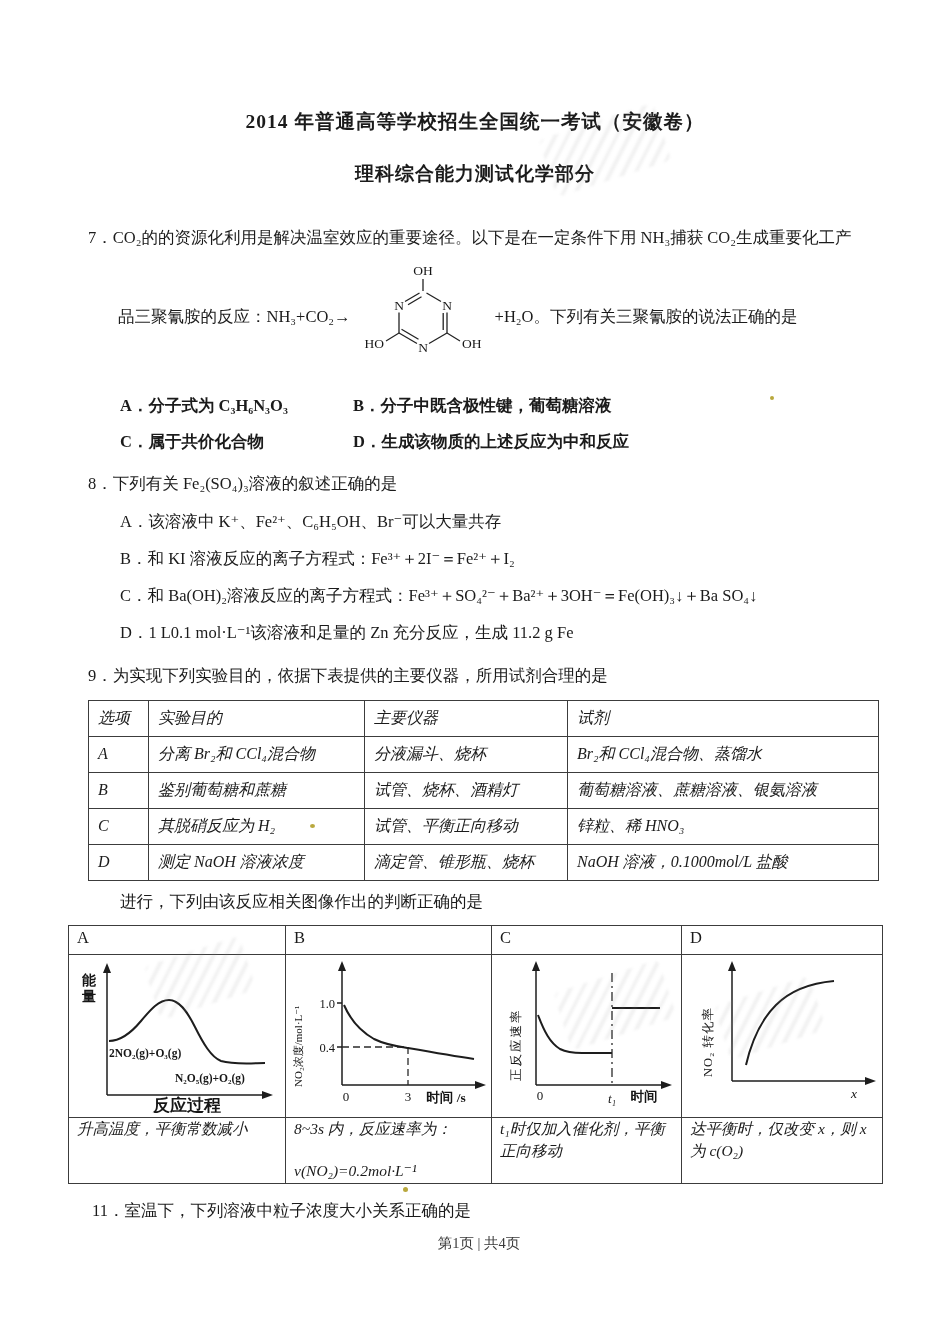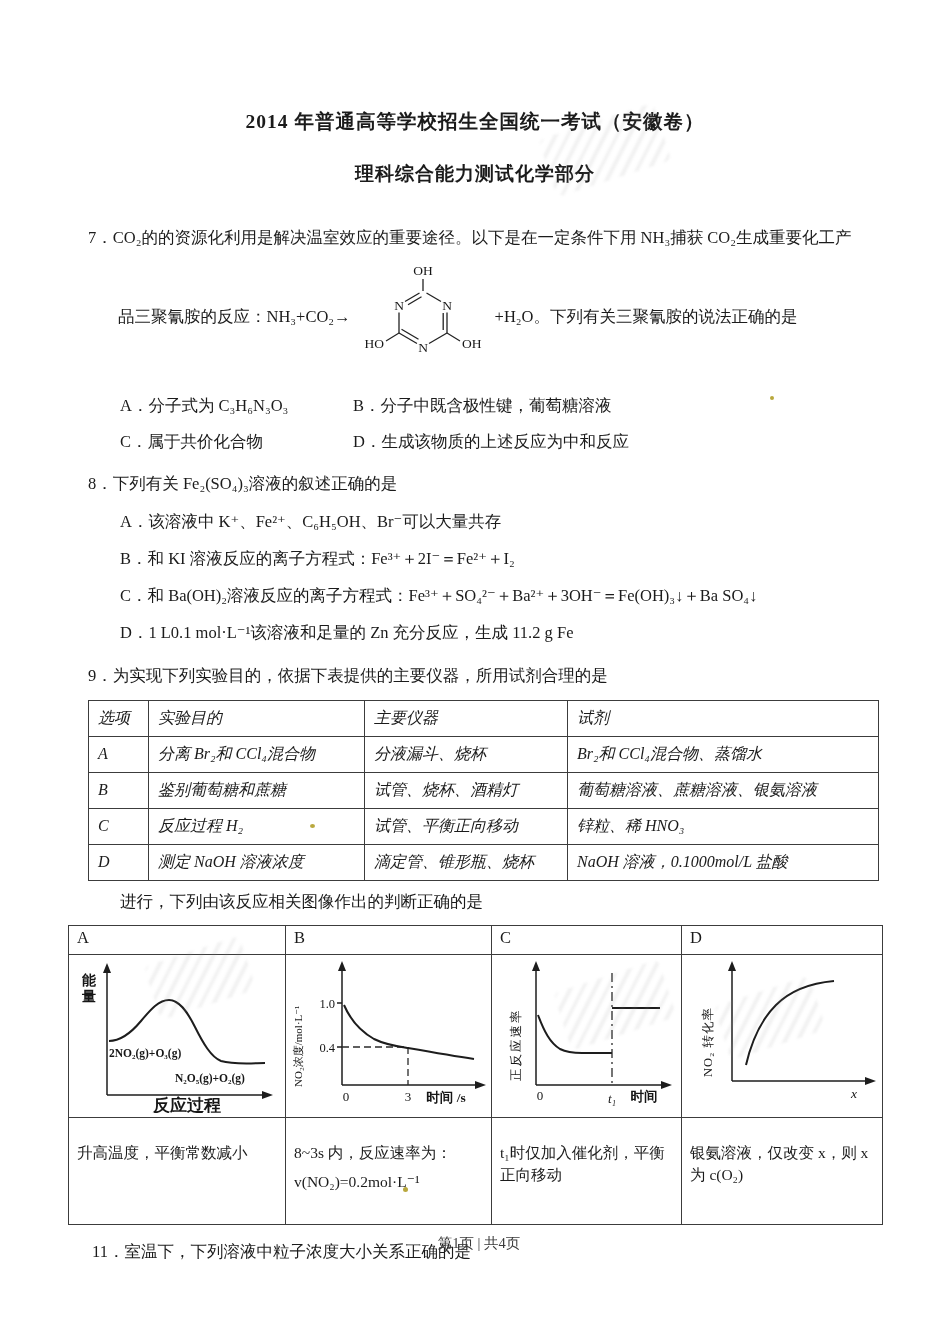--- a/index.html
+++ b/index.html
@@ -11,37 +11,37 @@
     color:#1b1b1b;
     overflow:hidden;
   }
   .title{margin:0;padding-top:108px;text-align:center;font-size:19.5px;font-weight:bold;letter-spacing:1px;}
   .subtitle{margin:26px 0 0 0;text-align:center;font-size:19px;font-weight:bold;letter-spacing:1px;}
   .stem{margin:20px 60px 0 88px;font-size:16.5px;line-height:1.35;}
   .q7-stem{margin-top:40px;}
   .reaction-row{display:flex;align-items:center;margin:10px 0 0 118px;font-size:16.5px;}
   .reaction-row .rtxt{white-space:nowrap;}
   .struct-svg{margin:0 6px;}
-  .optrow{display:flex;margin:20px 0 0 120px;font-size:16.5px;}
+  .optrow{display:flex;margin:20px 0 0 120px;font-size:16.5px;font-weight:bold;}
   .optrow.second{margin-top:14px;}
   .optrow .col1{width:233px;}
   .opt-line{margin:15px 0 0 120px;font-size:16.5px;line-height:1.35;}
   table{border-collapse:collapse;table-layout:fixed;}
   .q9-table{margin:13px 0 0 88px;width:790px;font-size:16px;}
   .q9-table td,.q9-table th{border:1.5px solid #3c3c3c;padding:3px 9px;height:29px;
     font-weight:normal;text-align:left;vertical-align:middle;font-style:italic;}
   .q10-line1{display:flex;align-items:center;margin:16px 0 0 85px;font-size:16.5px;white-space:nowrap;}
   .q10-line1 .eq{margin:0 5px;display:inline-block;}
   .q10-line2{margin:10px 0 0 120px;font-size:16.5px;}
   .graph-table{margin:12px 0 0 68px;width:814px;font-size:16px;}
   .graph-table td,.graph-table th{border:1.5px solid #3c3c3c;padding:0;font-weight:normal;text-align:left;vertical-align:top;}
   .graph-table .hcell{height:26px;padding:2px 0 0 8px;font-size:16.5px;vertical-align:top;}
   .graph-table .gcell{height:158px;}
-  .graph-table .scell{height:58px;padding:24px 8px;font-size:15.5px;line-height:1.45;}
-  .scell .l2{margin-top:7px;}
+  .graph-table .scell{height:58px;padding:0 8px;font-size:15.5px;line-height:1.45;font-style:italic;}
+  .scell .l2{margin-top:20px;}
   .q11{margin:16px 4px 0 92px;}
   .footer{position:absolute;top:1234px;left:4px;width:100%;text-align:center;font-size:14.5px;color:#3a3a3a;}
   svg text{font-family:"Liberation Serif","DejaVu Serif",serif;fill:#161616;}
   .wm{position:absolute;background:repeating-linear-gradient(135deg,rgba(145,145,145,0.12) 0 4px,transparent 4px 11px);
      transform:rotate(-18deg);border-radius:6px;filter:blur(1px);}
   .speck{position:absolute;border-radius:50%;background:#b9a83d;}
 </style>
 </head>
 <body>
 
@@ -131,21 +131,21 @@
       <td>Br₂和 CCl₄混合物、蒸馏水</td>
     </tr>
     <tr>
       <td>B</td>
       <td>鉴别葡萄糖和蔗糖</td>
       <td>试管、烧杯、酒精灯</td>
       <td>葡萄糖溶液、蔗糖溶液、银氨溶液</td>
     </tr>
     <tr>
       <td>C</td>
-      <td>反应过程 H₂</td>
+      <td>其脱硝反应为 H₂</td>
       <td>试管、平衡正向移动</td>
       <td>锌粒、稀 HNO₃</td>
     </tr>
     <tr>
       <td>D</td>
       <td>测定 NaOH 溶液浓度</td>
       <td>滴定管、锥形瓶、烧杯</td>
       <td>NaOH 溶液，0.1000mol/L 盐酸</td>
     </tr>
   </tbody>
@@ -242,21 +242,21 @@
         </svg>
       </td>
     </tr>
     <tr>
       <td class="scell">升高温度，平衡常数减小</td>
       <td class="scell">
         <div>8~3s 内，反应速率为：</div>
         <div class="l2">v(NO₂)=0.2mol·L⁻¹</div>
       </td>
       <td class="scell">t₁时仅加入催化剂，平衡正向移动</td>
-      <td class="scell">银氨溶液，仅改变 x，则 x 为 c(O₂)</td>
+      <td class="scell">达平衡时，仅改变 x，则 x 为 c(O₂)</td>
     </tr>
   </tbody>
     </table>
 
   <p class="stem q11">11．室温下，下列溶液中粒子浓度大小关系正确的是</p>
 
   <div class="footer">第1页 | 共4页</div>
 </div>
 
 </body></html>

